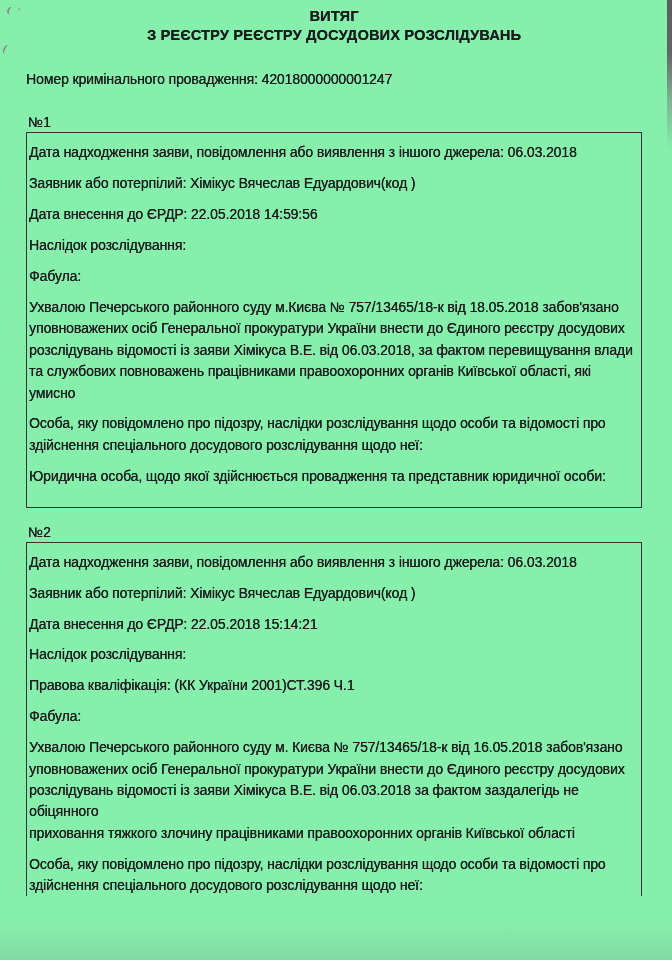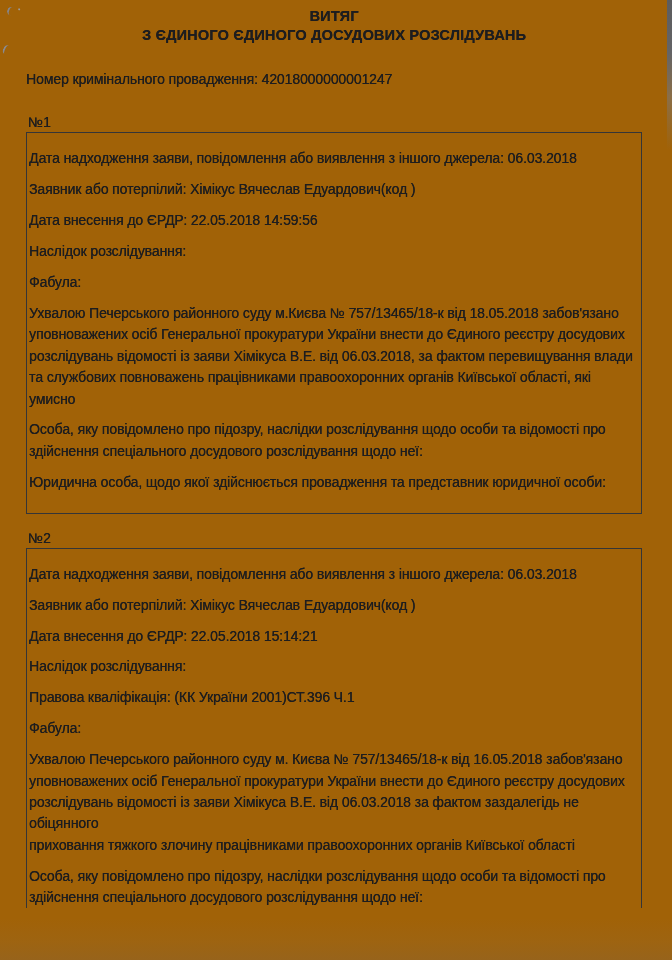--- a/index.html
+++ b/index.html
@@ -4,21 +4,21 @@
 <style>
   html, body { margin: 0; padding: 0; }
   body {
     width: 672px; height: 960px;
     background: #e9e9eb;
     font-family: "Liberation Sans", sans-serif;
   }
   .page {
     position: relative;
     width: 672px; height: 960px;
-    background: #a16207;
+    background: #86efac;
     overflow: hidden;
     color: #1d1d1f;
   }
   
   .scan-shadow-bottom {
     position: absolute; left: 0; right: 0; bottom: 0; height: 42px;
     background: linear-gradient(to bottom,
       rgba(120,120,132,0) 0%,
       rgba(120,120,132,0.08) 55%,
       rgba(105,105,118,0.18) 100%);
@@ -72,41 +72,41 @@
   }
   .entry-label {
     margin: 16px 0 2px 2px;
     line-height: 16px;
   }
   .entry-box {
     border: 1.5px solid #353537;
     padding: 3px 8px 4px 2px;
   }
   .entry-box .para { margin: 9.5px 0; }
-  .entry-box .para:first-child { margin-top: 12px; }
+  .entry-box .para:first-child { margin-top: 6px; }
   .entry-box-open {
     border-bottom: none;
     min-height: 322px;
     padding-bottom: 0;
   }
   .box1 { padding-bottom: 10px; }
 </style>
 </head>
 <body>
 
 <div class="page">
 
   <div class="pen-mark pen-mark-1"></div>
   <div class="pen-mark pen-mark-2"></div>
 
   <div class="content">
 
     <div class="doc-title">
       <div>ВИТЯГ</div>
-      <div>З ЄДИНОГО ЄДИНОГО ДОСУДОВИХ РОЗСЛІДУВАНЬ</div>
+      <div>З РЕЄСТРУ РЕЄСТРУ ДОСУДОВИХ РОЗСЛІДУВАНЬ</div>
     </div>
 
     <p class="para">Номер кримінального провадження: 42018000000001247</p>
 
     <div class="entry-label">№1</div>
     <div class="entry-box box1">
       <p class="para">Дата надходження заяви, повідомлення або виявлення з іншого джерела: 06.03.2018</p>
       <p class="para">Заявник або потерпілий: Хімікус Вячеслав Едуардович(код )</p>
       <p class="para">Дата внесення до ЄРДР: 22.05.2018 14:59:56</p>
       <p class="para">Наслідок розслідування:</p>

